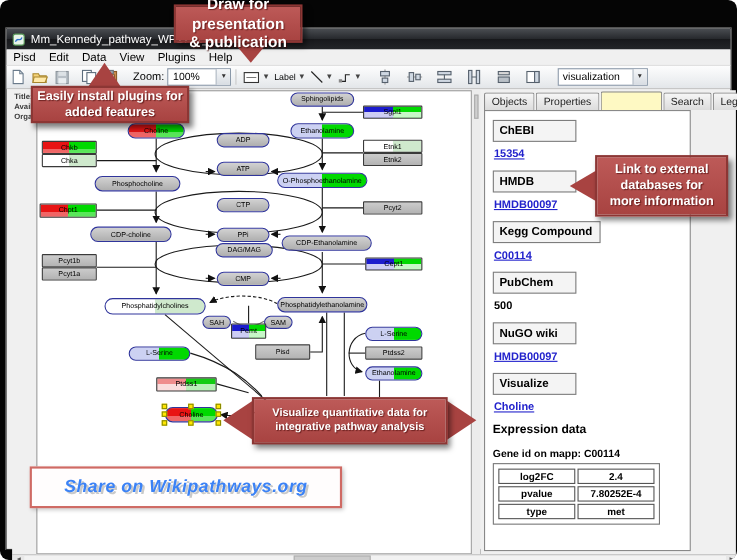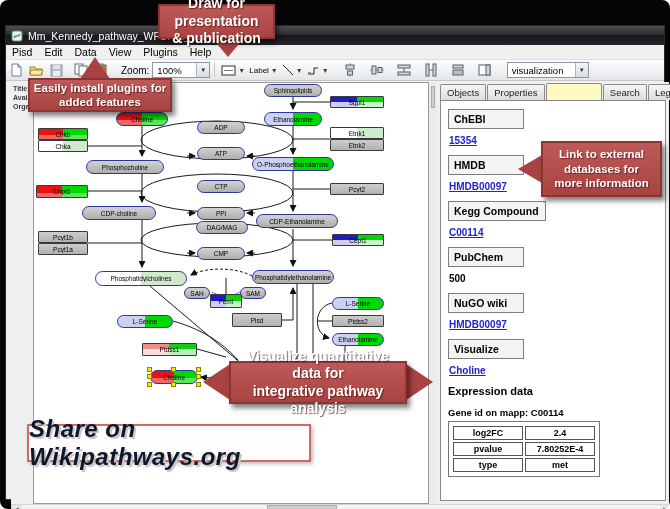--- a/index.html
+++ b/index.html
@@ -56,21 +56,21 @@
   .h-nw{left:-4px;top:-4px}.h-n{left:calc(50% - 3px);top:-4px}.h-ne{right:-4px;top:-4px}
   .h-w{left:-4px;top:calc(50% - 3px)}.h-e{right:-4px;top:calc(50% - 3px)}
   .h-sw{left:-4px;bottom:-4px}.h-s{left:calc(50% - 3px);bottom:-4px}.h-se{right:-4px;bottom:-4px}
 
   
   .sidepanel { position:absolute; left:431px; top:56px; width:232px; height:422px; background:#f0f0f0; }
   .tabs { position:absolute; left:3px; top:2px; height:16px; display:flex; font-size:9.5px; }
   .tab { padding:2px 6px 1px; background:linear-gradient(#f6f6f6,#dcdcdc); border:1px solid #898989;
     border-bottom:none; border-radius:2px 2px 0 0; margin-right:1px; color:#222; }
   .tab.active { background:#fef9c3; font-weight:normal; position:relative; top:-1px; padding-top:16px; }
-  .panel-body { position:absolute; left:3px; top:18px; width:226px; height:401px; background:#fff;
+  .panel-body { position:absolute; left:3px; top:18px; width:188px; height:401px; background:#fff;
     border:1px solid #898989; padding:8px 6px 0 7px; overflow:hidden; }
   .bp-section { margin-bottom:6px; }
   .bp-header { display:inline-block; min-width:76px; border:1px solid #7d7d7d; background:#f4f4f4;
     font-size:10.5px; font-weight:bold; padding:3px 6px 3px 5px; }
   .bp-link, .bp-value { font-size:10px; font-weight:bold; margin:6px 0 9px 1px; }
   .bp-link { color:#2222cc; text-decoration:underline; cursor:pointer; }
   .expr-title { font-size:11px; font-weight:bold; margin:4px 0 10px; }
   .gene-id { font-size:9.5px; font-weight:bold; margin-bottom:3px; }
   .expr-table-wrap { display:inline-block; border:1px solid #777; padding:2px; background:#fff; }
   .expr-table { border-collapse:separate; border-spacing:2px; }
@@ -84,32 +84,32 @@
   .hs-thumb { position:absolute; left:255px; top:0; width:70px; height:7px; background:#cdcdcd; border:1px solid #b0b0b0; }
 
   
   .callout { position:absolute; background:linear-gradient(#bd5a58,#a84341); border:2px solid #8c3634;
     color:#fff; font-weight:bold; text-align:center; box-shadow:3px 4px 5px rgba(0,0,0,.5);
     display:flex; flex-direction:column; align-items:center; justify-content:center; z-index:30; }
   .callout div { line-height:1.25; text-shadow:1px 1px 1px rgba(60,0,0,.6); }
   .c-draw { left:158px; top:4px; width:117px; height:35px; font-size:14px; }
   .c-plugins { left:28px; top:78px; width:144px; height:34px; font-size:11.5px; }
   .c-link { left:541px; top:141px; width:121px; height:56px; font-size:11.5px; }
-  .c-visualize { left:229px; top:361px; width:178px; height:43px; font-size:14px; }
+  .c-visualize { left:229px; top:361px; width:178px; height:43px; font-size:10px; }
   .tri { position:absolute; width:0; height:0; z-index:29; }
   .tri-down { left:212px; top:38px; border-left:16px solid transparent; border-right:16px solid transparent; border-top:19px solid #a84341; }
   .tri-up { left:80px; top:57px; border-left:15px solid transparent; border-right:15px solid transparent; border-bottom:22px solid #a84341; }
   .tri-left { left:518px; top:155px; border-top:14px solid transparent; border-bottom:14px solid transparent; border-right:24px solid #a84341; }
   .tri-left2 { left:203px; top:364px; border-top:18px solid transparent; border-bottom:18px solid transparent; border-right:27px solid #a84341; }
   .tri-right { left:406px; top:364px; border-top:18px solid transparent; border-bottom:18px solid transparent; border-left:27px solid #a84341; }
   .share-box { position:absolute; left:27px; top:424px; width:284px; height:38px; background:#fffdfd;
     border:2px solid #cf6a64; display:flex; align-items:center; justify-content:center; z-index:25;
     box-shadow:2px 2px 4px rgba(0,0,0,.25); }
-  .share-box span { color:#0f172a; font-size:24px; font-weight:bold; font-style:italic;
-    text-shadow:2px 2px 0 #c9c9c9; letter-spacing:.5px; }
+  .share-box span { color:#3b82f6; font-size:16px; font-weight:bold; font-style:italic;
+    text-shadow:2px 2px 0 #c9c9c9; letter-spacing:.5px;text-align:center; }
 </style>
 </head>
 <body>
 
 <div class="screen">
 
   <div class="window">
 
     <div class="titlebar">
       <svg class="app-icon" viewBox="0 0 12 12">

